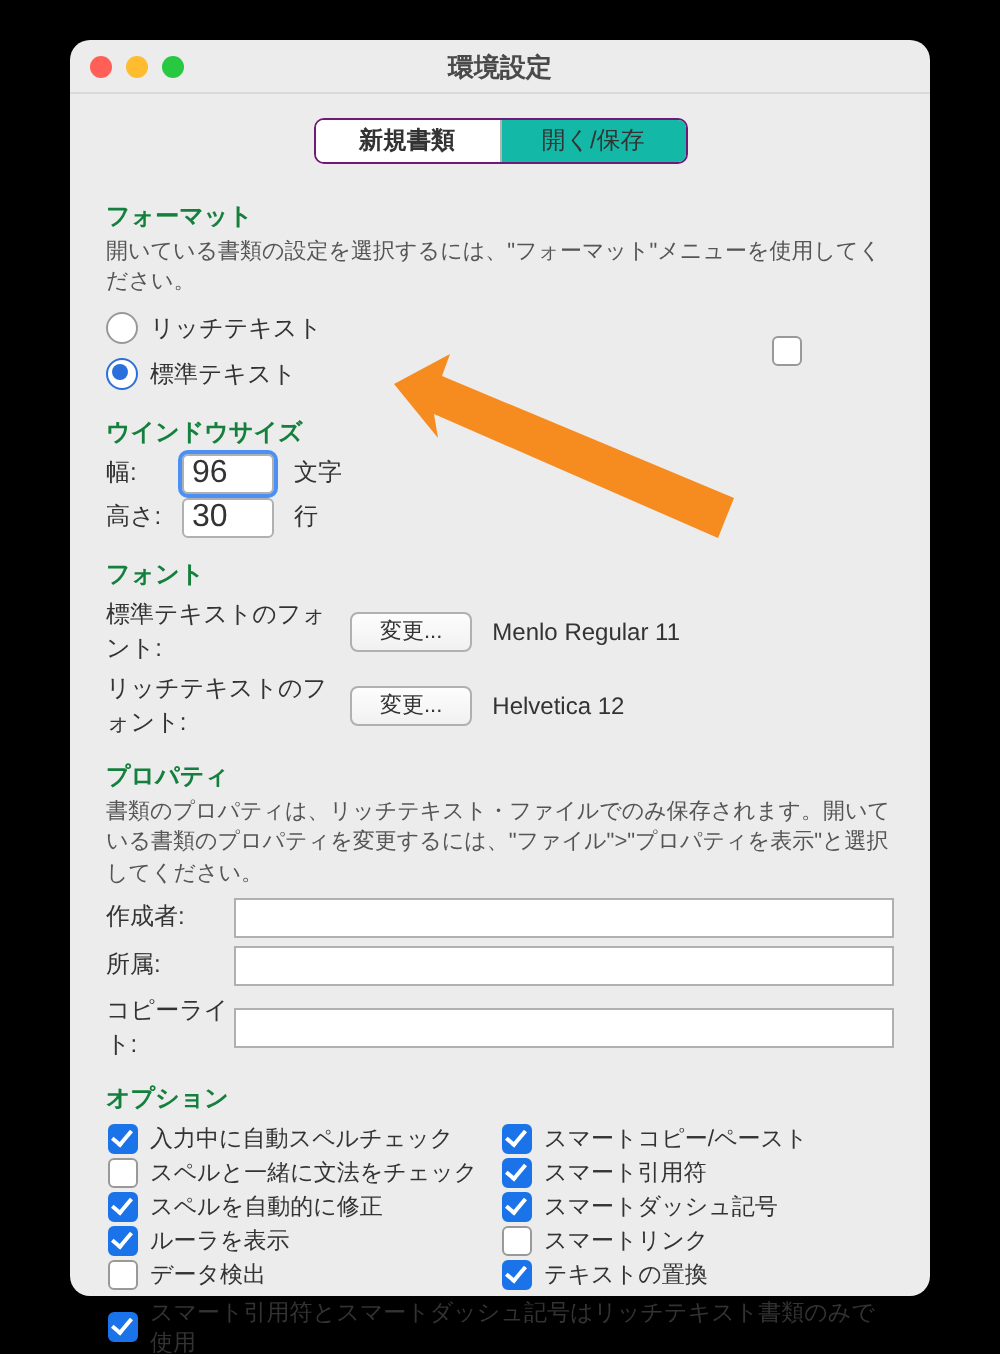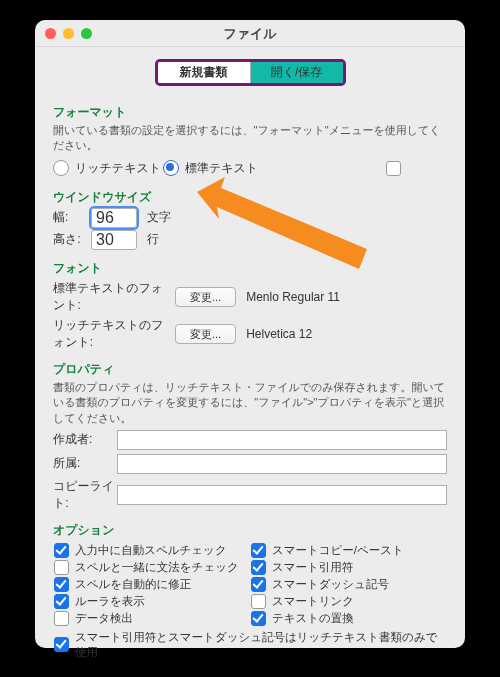--- a/index.html
+++ b/index.html
@@ -6,21 +6,21 @@
   body{width:500px;height:677px;font-family:-apple-system,"Helvetica Neue",sans-serif;font-size:12px;color:#333;position:relative;}
   .window{position:absolute;left:35px;top:20px;width:430px;height:628px;background:#ececec;border-radius:10px;box-shadow:0 20px 40px rgba(0,0,0,0.35),0 0 0 1px rgba(0,0,0,0.05);}
   .titlebar{height:26px;position:relative;border-bottom:1px solid #d9d9d9;}
   .traffic{position:absolute;left:10px;top:8px;display:flex;gap:7px;}
   .dot{width:11px;height:11px;border-radius:50%;}
   .dot.r{background:#ff5f57;}
   .dot.y{background:#febc2e;}
   .dot.g{background:#28c840;}
   .title{position:absolute;left:0;right:0;top:5px;text-align:center;font-size:13px;font-weight:600;color:#4a4a4a;}
   .tabs{display:flex;justify-content:center;margin-top:12px;}
-  .seg{display:flex;border:3px solid #701a75;border-radius:5px;overflow:hidden;font-size:12px;justify-content:space-between;}
+  .seg{display:flex;border:1px solid #701a75;border-radius:5px;overflow:hidden;font-size:12px;justify-content:space-between;}
   .seg-btn{padding:2px 16px;background:#fff;min-width:60px;text-align:center;}
   .seg-btn.active{background:#fff;font-weight:600;}
   .seg-btn + .seg-btn{border-left:1px solid #b4b4b4;background:#14b8a6;}
   .content{padding:8px 18px 10px 18px;}
   .sect{font-weight:700;font-size:12px;margin-top:10px;margin-bottom:2px;color:#15803d;}
   .desc{font-size:11px;color:#555;line-height:1.4;margin-bottom:4px;}
   .row{display:flex;align-items:center;margin:2px 0;}
   .radio{width:14px;height:14px;border:1px solid #999;border-radius:50%;background:#fff;margin-right:6px;position:relative;flex:0 0 auto;}
   .radio.checked{border-color:#2a6fdb;}
   .radio.checked::after{content:"";position:absolute;left:2px;top:2px;width:8px;height:8px;border-radius:50%;background:#2a6fdb;}
@@ -48,36 +48,36 @@
 </head>
 <body>
 
 <div class="window">
   <div class="titlebar">
     <div class="traffic">
       <div class="dot r"></div>
       <div class="dot y"></div>
       <div class="dot g"></div>
     </div>
-    <div class="title">ファイル</div>
+    <div class="title">環境設定</div>
   </div>
 
   <div class="tabs">
     <div class="seg">
       <div class="seg-btn active">新規書類</div>
       <div class="seg-btn">開く/保存</div>
     </div>
   </div>
 
   <div class="content">
 
     <div class="sect">フォーマット</div>
     <div class="desc">開いている書類の設定を選択するには、"フォーマット"メニューを使用してください。</div>
     <div class="row" style="justify-content:space-between;">
-      <div style="display:flex;flex-direction:row;gap:2px;">
+      <div style="display:flex;flex-direction:column;gap:2px;">
         <label class="row">
           <span class="radio"></span>
           <span>リッチテキスト</span>
         </label>
         <label class="row">
           <span class="radio checked"></span>
           <span>標準テキスト</span>
         </label>
       </div>
       <label class="row" style="margin-right:40px;">

